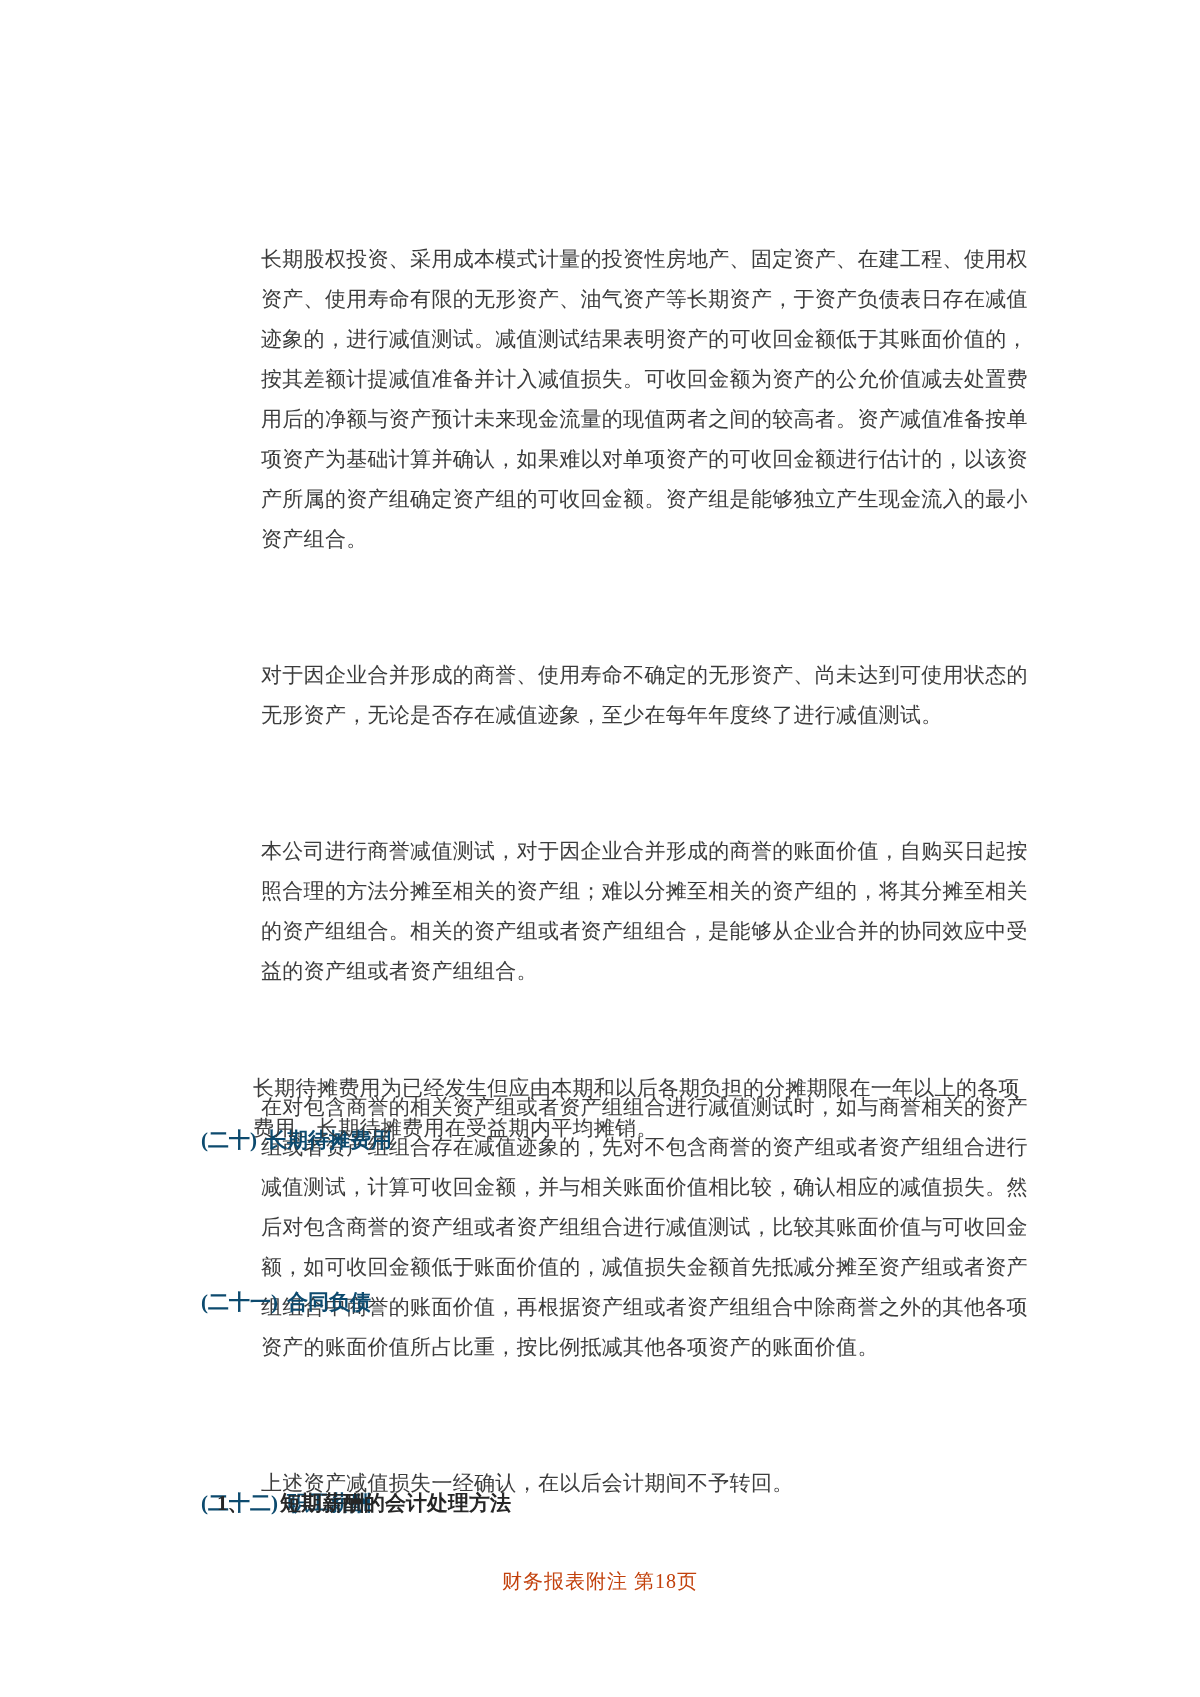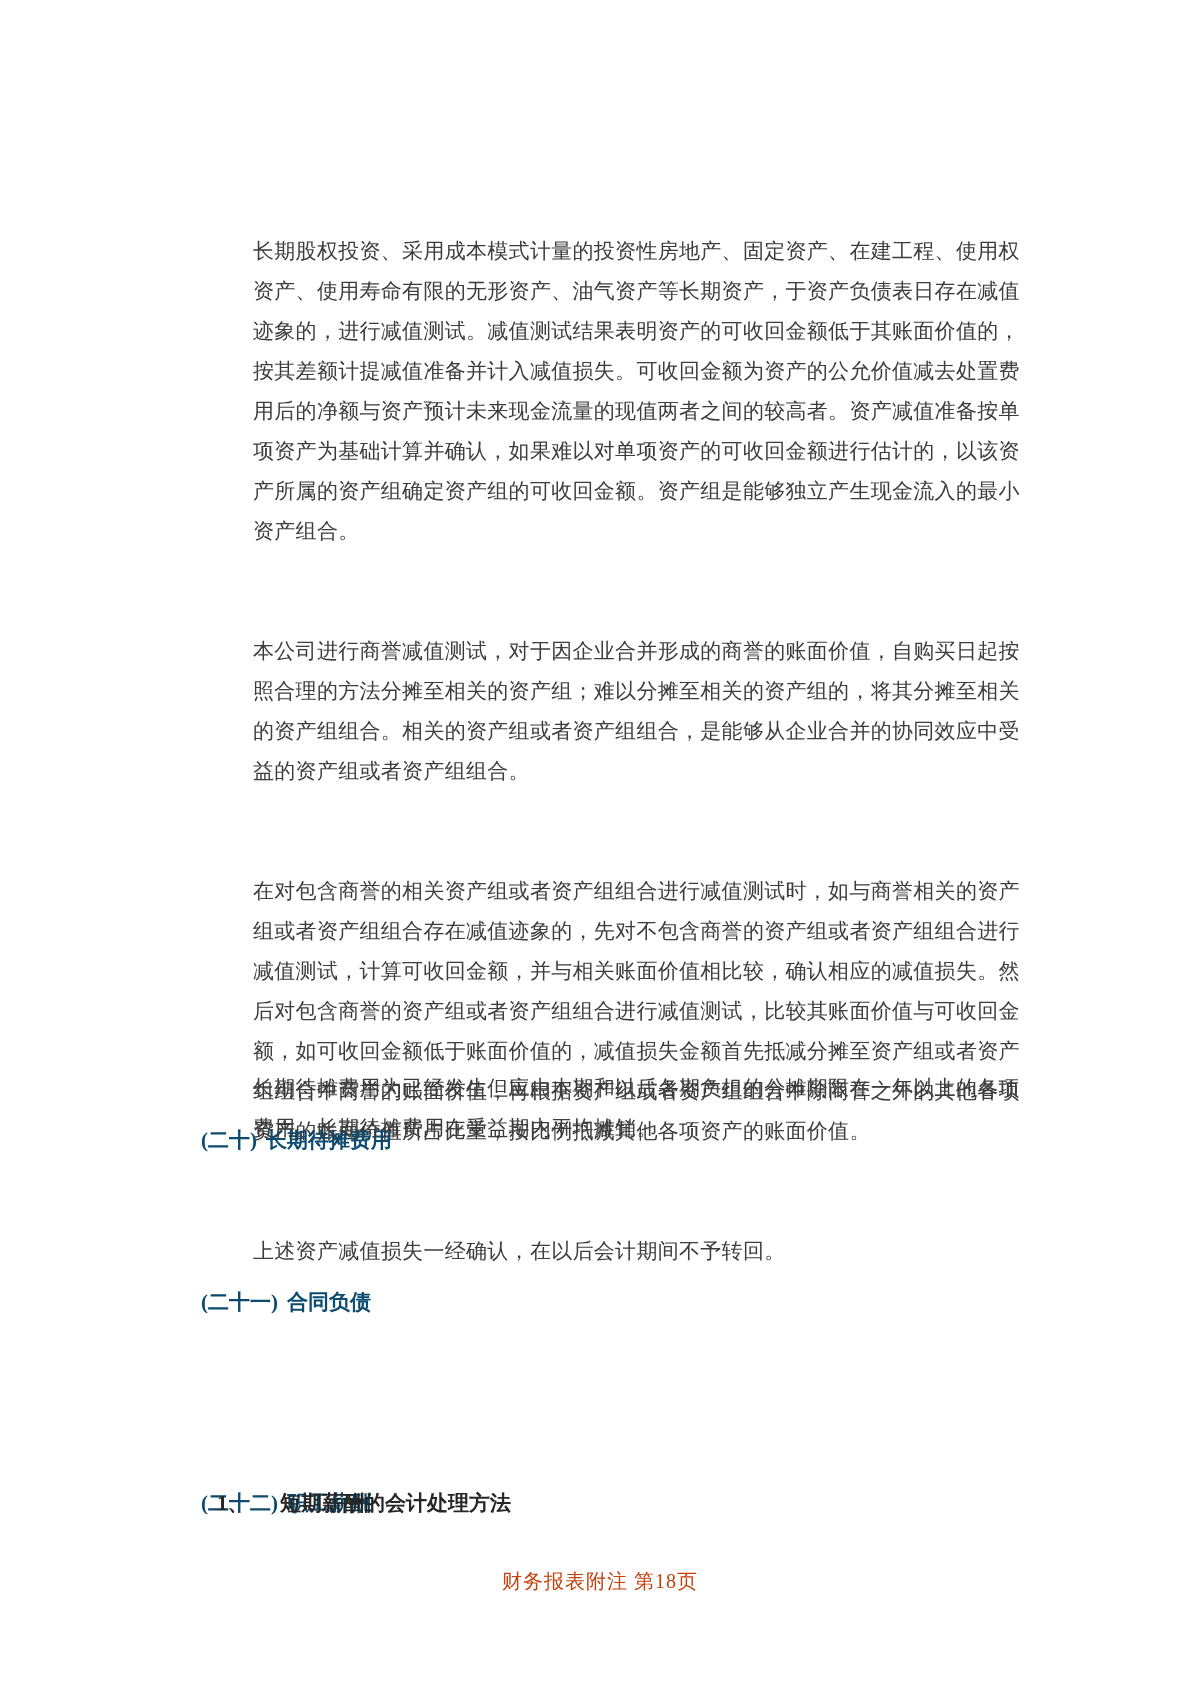--- a/index.html
+++ b/index.html
@@ -23,21 +23,21 @@
     letter-spacing: 0.3px;
     white-space: pre;       
     color: #3c3c3c;
   }
   .para-block {
     position: absolute;
     left: 253px;
     top: 151px;
     width: 760px;
   }
-  .para-block .paragraph { margin: 0; }
+  .para-block .paragraph { margin: 8px; }
 
   .section-heading {
     position: absolute;
     left: 180px;
     font-size: 21px;
     line-height: 40px;
     font-weight: bold;
     color: #0c4a6e;
     white-space: pre;
   }
@@ -82,20 +82,22 @@
 
   <div class="para-block body-text">
     <p class="paragraph">长期股权投资、采用成本模式计量的投资性房地产、固定资产、在建工程、使用权
 资产、使用寿命有限的无形资产、油气资产等长期资产，于资产负债表日存在减值
 迹象的，进行减值测试。减值测试结果表明资产的可收回金额低于其账面价值的，
 按其差额计提减值准备并计入减值损失。可收回金额为资产的公允价值减去处置费
 用后的净额与资产预计未来现金流量的现值两者之间的较高者。资产减值准备按单
 项资产为基础计算并确认，如果难以对单项资产的可收回金额进行估计的，以该资
 产所属的资产组确定资产组的可收回金额。资产组是能够独立产生现金流入的最小
 资产组合。</p>
+    <p class="paragraph">对于因企业合并形成的商誉、使用寿命不确定的无形资产、尚未达到可使用状态的
+无形资产，无论是否存在减值迹象，至少在每年年度终了进行减值测试。</p>
     <p class="paragraph">本公司进行商誉减值测试，对于因企业合并形成的商誉的账面价值，自购买日起按
 照合理的方法分摊至相关的资产组；难以分摊至相关的资产组的，将其分摊至相关
 的资产组组合。相关的资产组或者资产组组合，是能够从企业合并的协同效应中受
 益的资产组或者资产组组合。</p>
     <p class="paragraph">在对包含商誉的相关资产组或者资产组组合进行减值测试时，如与商誉相关的资产
 组或者资产组组合存在减值迹象的，先对不包含商誉的资产组或者资产组组合进行
 减值测试，计算可收回金额，并与相关账面价值相比较，确认相应的减值损失。然
 后对包含商誉的资产组或者资产组组合进行减值测试，比较其账面价值与可收回金
 额，如可收回金额低于账面价值的，减值损失金额首先抵减分摊至资产组或者资产
 组组合中商誉的账面价值，再根据资产组或者资产组组合中除商誉之外的其他各项

